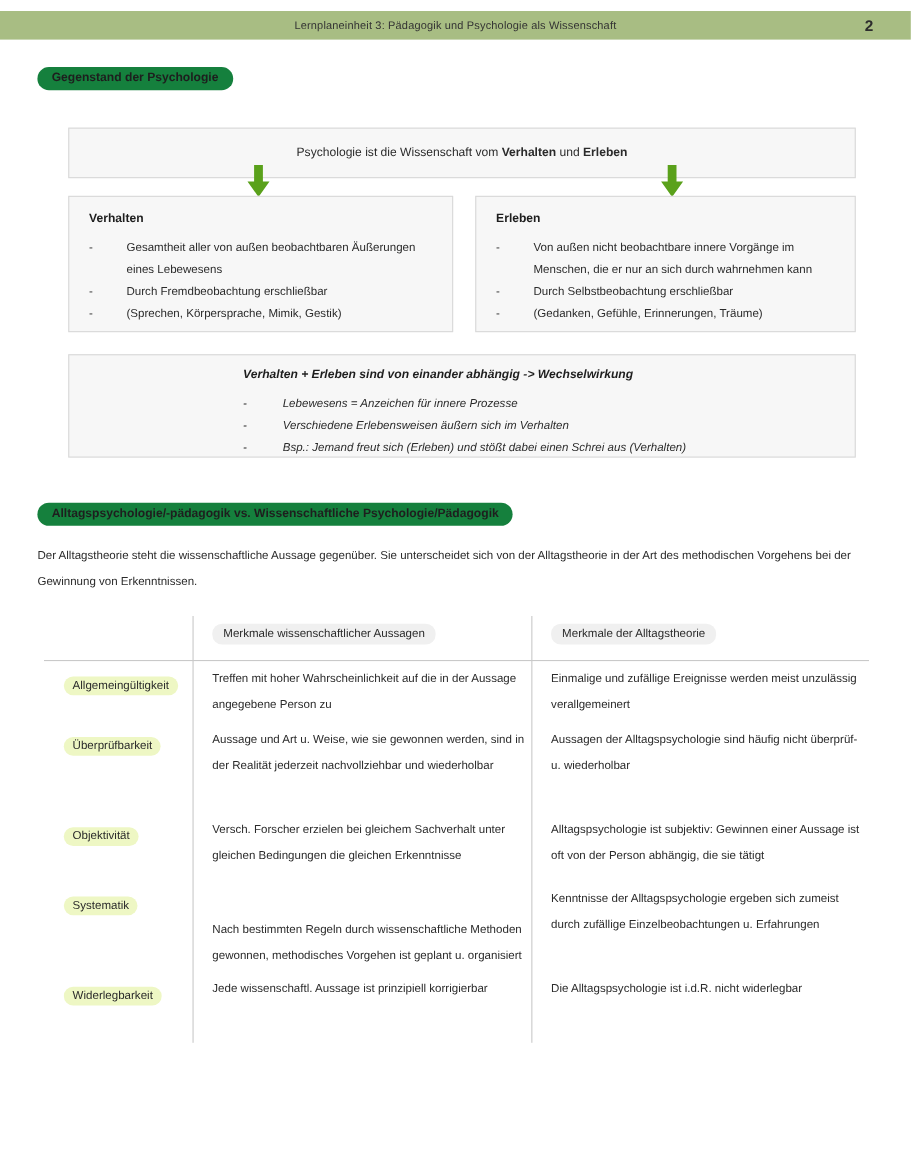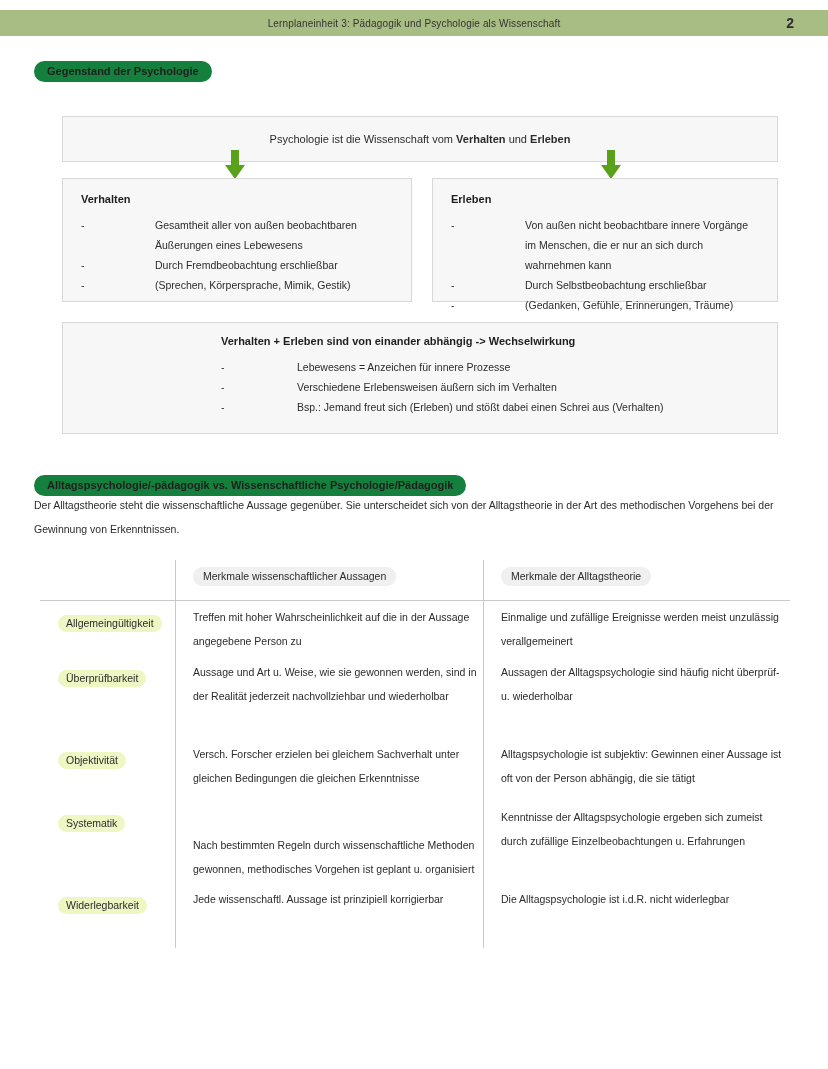--- a/index.html
+++ b/index.html
@@ -50,21 +50,21 @@
     background: #15803d;
     border-radius: 11px;
     padding: 3px 13px 4px 13px;
     font-size: 11px;
     font-weight: bold;
     color: #1e1e1e;
     white-space: nowrap;
     line-height: 14px;
   }
   #badge-gegenstand { left: 34px; top: 61px; }
-  #badge-alltags    { left: 34px; top: 475px; }
+  #badge-alltags    { left: 34px; top: 457px; }
 
   
   .box {
     position: absolute;
     background: #f7f7f7;
     border: 1px solid #d8d8d8;
     box-sizing: border-box;
   }
 
   #box-definition {
@@ -94,22 +94,23 @@
     left: 432px;
     top: 178px;
     width: 346px;
     height: 124px;
     padding: 14px 16px 0 18px;
   }
   #box-wechselwirkung {
     left: 62px;
     top: 322px;
     width: 716px;
-    height: 112px;
+    height: 94px;
     padding: 12px 16px 0 18px;
+    font-style: italic;
   }
 
   .box-title {
     font-size: 11px;
     font-weight: bold;
     color: #1e1e1e;
     margin-bottom: 10px;
   }
   #box-wechselwirkung .box-title {
     margin-left: 140px;
@@ -126,21 +127,20 @@
     line-height: 20px;
     color: #2b2b2b;
   }
   .bullet-dash {
     width: 34px;
     flex: 0 0 34px;
     color: #2b2b2b;
   }
   .bullet-text {
     flex: 1;
-    margin-left: 40px;
   }
   #box-wechselwirkung .bullet-dash { width: 36px; flex: 0 0 36px; }
   #box-wechselwirkung .bullet-list { margin-left: 140px; }
 
   
   .arrow {
     position: absolute;
     width: 30px;
     height: 30px;
   }

